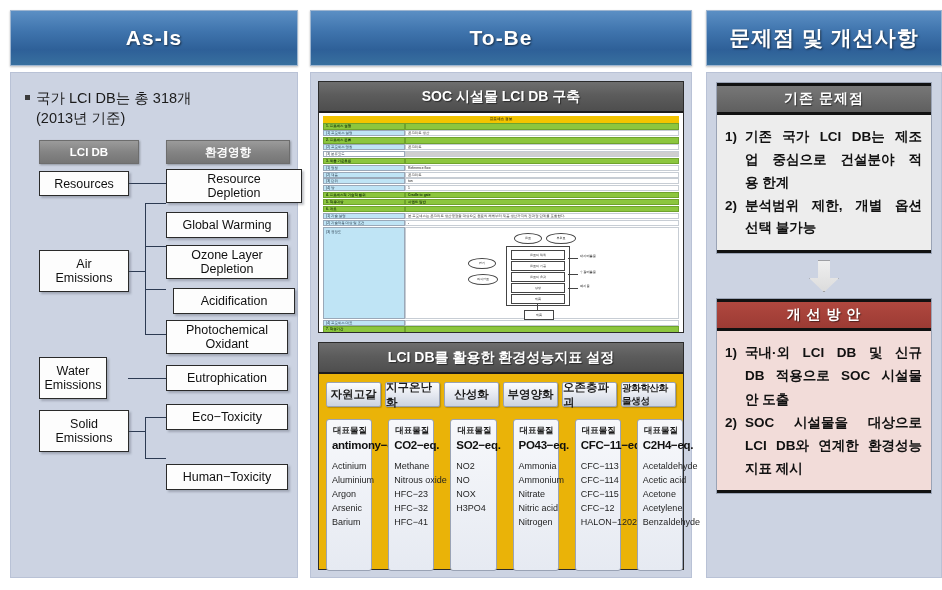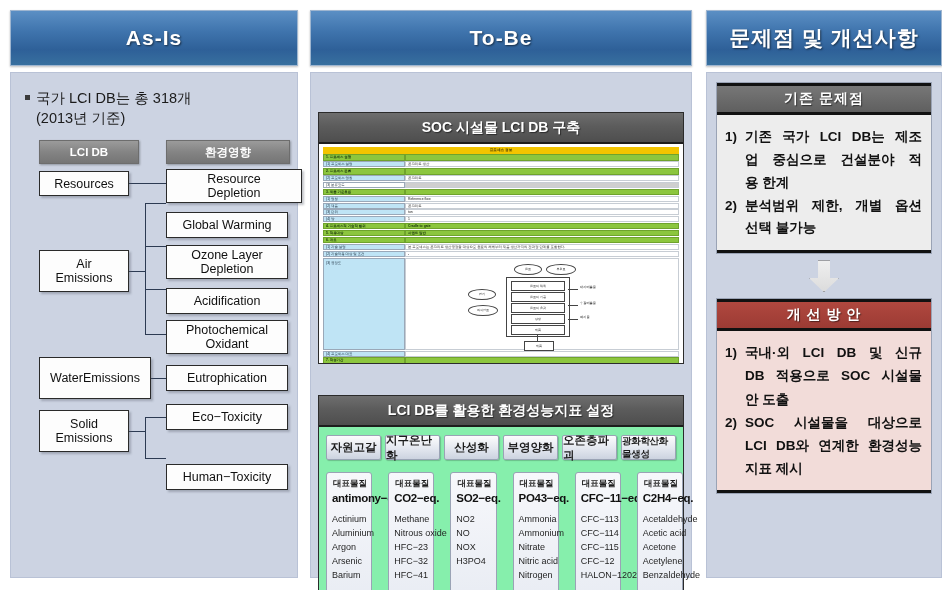--- a/index.html
+++ b/index.html
@@ -62,21 +62,21 @@
     background:#fdfdfd;border:1px solid #2a2a2a;
     display:flex;align-items:center;justify-content:center;text-align:center;
     font-size:12.5px;color:#101010;line-height:1.15;
     box-shadow:2px 2px 2px rgba(80,85,100,.35);
     box-sizing:border-box;
   }
   .conn{position:absolute;background:#2c3a52;}
 
   
   .panel{
-    background:#86efac;border:1px solid #2b2b2b;box-sizing:border-box;margin-top:31px;
+    background:#eab308;border:1px solid #2b2b2b;box-sizing:border-box;
   }
   .panel-head{
     height:29px;
     background:linear-gradient(180deg,#6e6e6e 0%,#5c5c5c 45%,#4e4e4e 100%);
     display:flex;align-items:center;justify-content:center;
     color:#fff;font-size:14px;font-weight:bold;
     border-bottom:2px solid #1d1d1d;
     text-shadow:1px 1px 1px rgba(0,0,0,.5);
   }
   .panel1{height:252px;margin-bottom:9px;}
@@ -199,41 +199,41 @@
         <div class="conn" style="left:134px;top:277px;width:21px;height:1px;"></div>
         <div class="conn" style="left:134px;top:318px;width:21px;height:1px;"></div>
 
         <div class="wbox" style="left:28px;top:31px;width:90px;height:25px;">
           <span>Resources</span>
         </div>
         <div class="wbox" style="left:28px;top:110px;width:90px;height:42px;flex-direction:column;">
           <span>Air</span>
           <span>Emissions</span>
         </div>
-        <div class="wbox" style="left:28px;top:217px;width:112px;height:42px;flex-direction:row;">
+        <div class="wbox" style="left:28px;top:217px;width:68px;height:42px;flex-direction:column;">
           <span>Water</span>
           <span>Emissions</span>
         </div>
         <div class="wbox" style="left:28px;top:270px;width:90px;height:42px;flex-direction:column;">
           <span>Solid</span>
           <span>Emissions</span>
         </div>
 
         <div class="wbox" style="left:155px;top:29px;width:136px;height:34px;flex-direction:column;">
           <span>Resource</span>
           <span>Depletion</span>
         </div>
         <div class="wbox" style="left:155px;top:72px;width:122px;height:26px;">
           <span>Global Warming</span>
         </div>
         <div class="wbox" style="left:155px;top:105px;width:122px;height:34px;flex-direction:column;">
           <span>Ozone Layer</span>
           <span>Depletion</span>
         </div>
-        <div class="wbox" style="left:155px;top:148px;width:122px;height:26px;">
+        <div class="wbox" style="left:162px;top:148px;width:122px;height:26px;">
           <span>Acidification</span>
         </div>
         <div class="wbox" style="left:155px;top:180px;width:122px;height:34px;flex-direction:column;">
           <span>Photochemical</span>
           <span>Oxidant</span>
         </div>
         <div class="wbox" style="left:155px;top:225px;width:122px;height:26px;">
           <span>Eutrophication</span>
         </div>
         <div class="wbox" style="left:155px;top:264px;width:122px;height:26px;">

